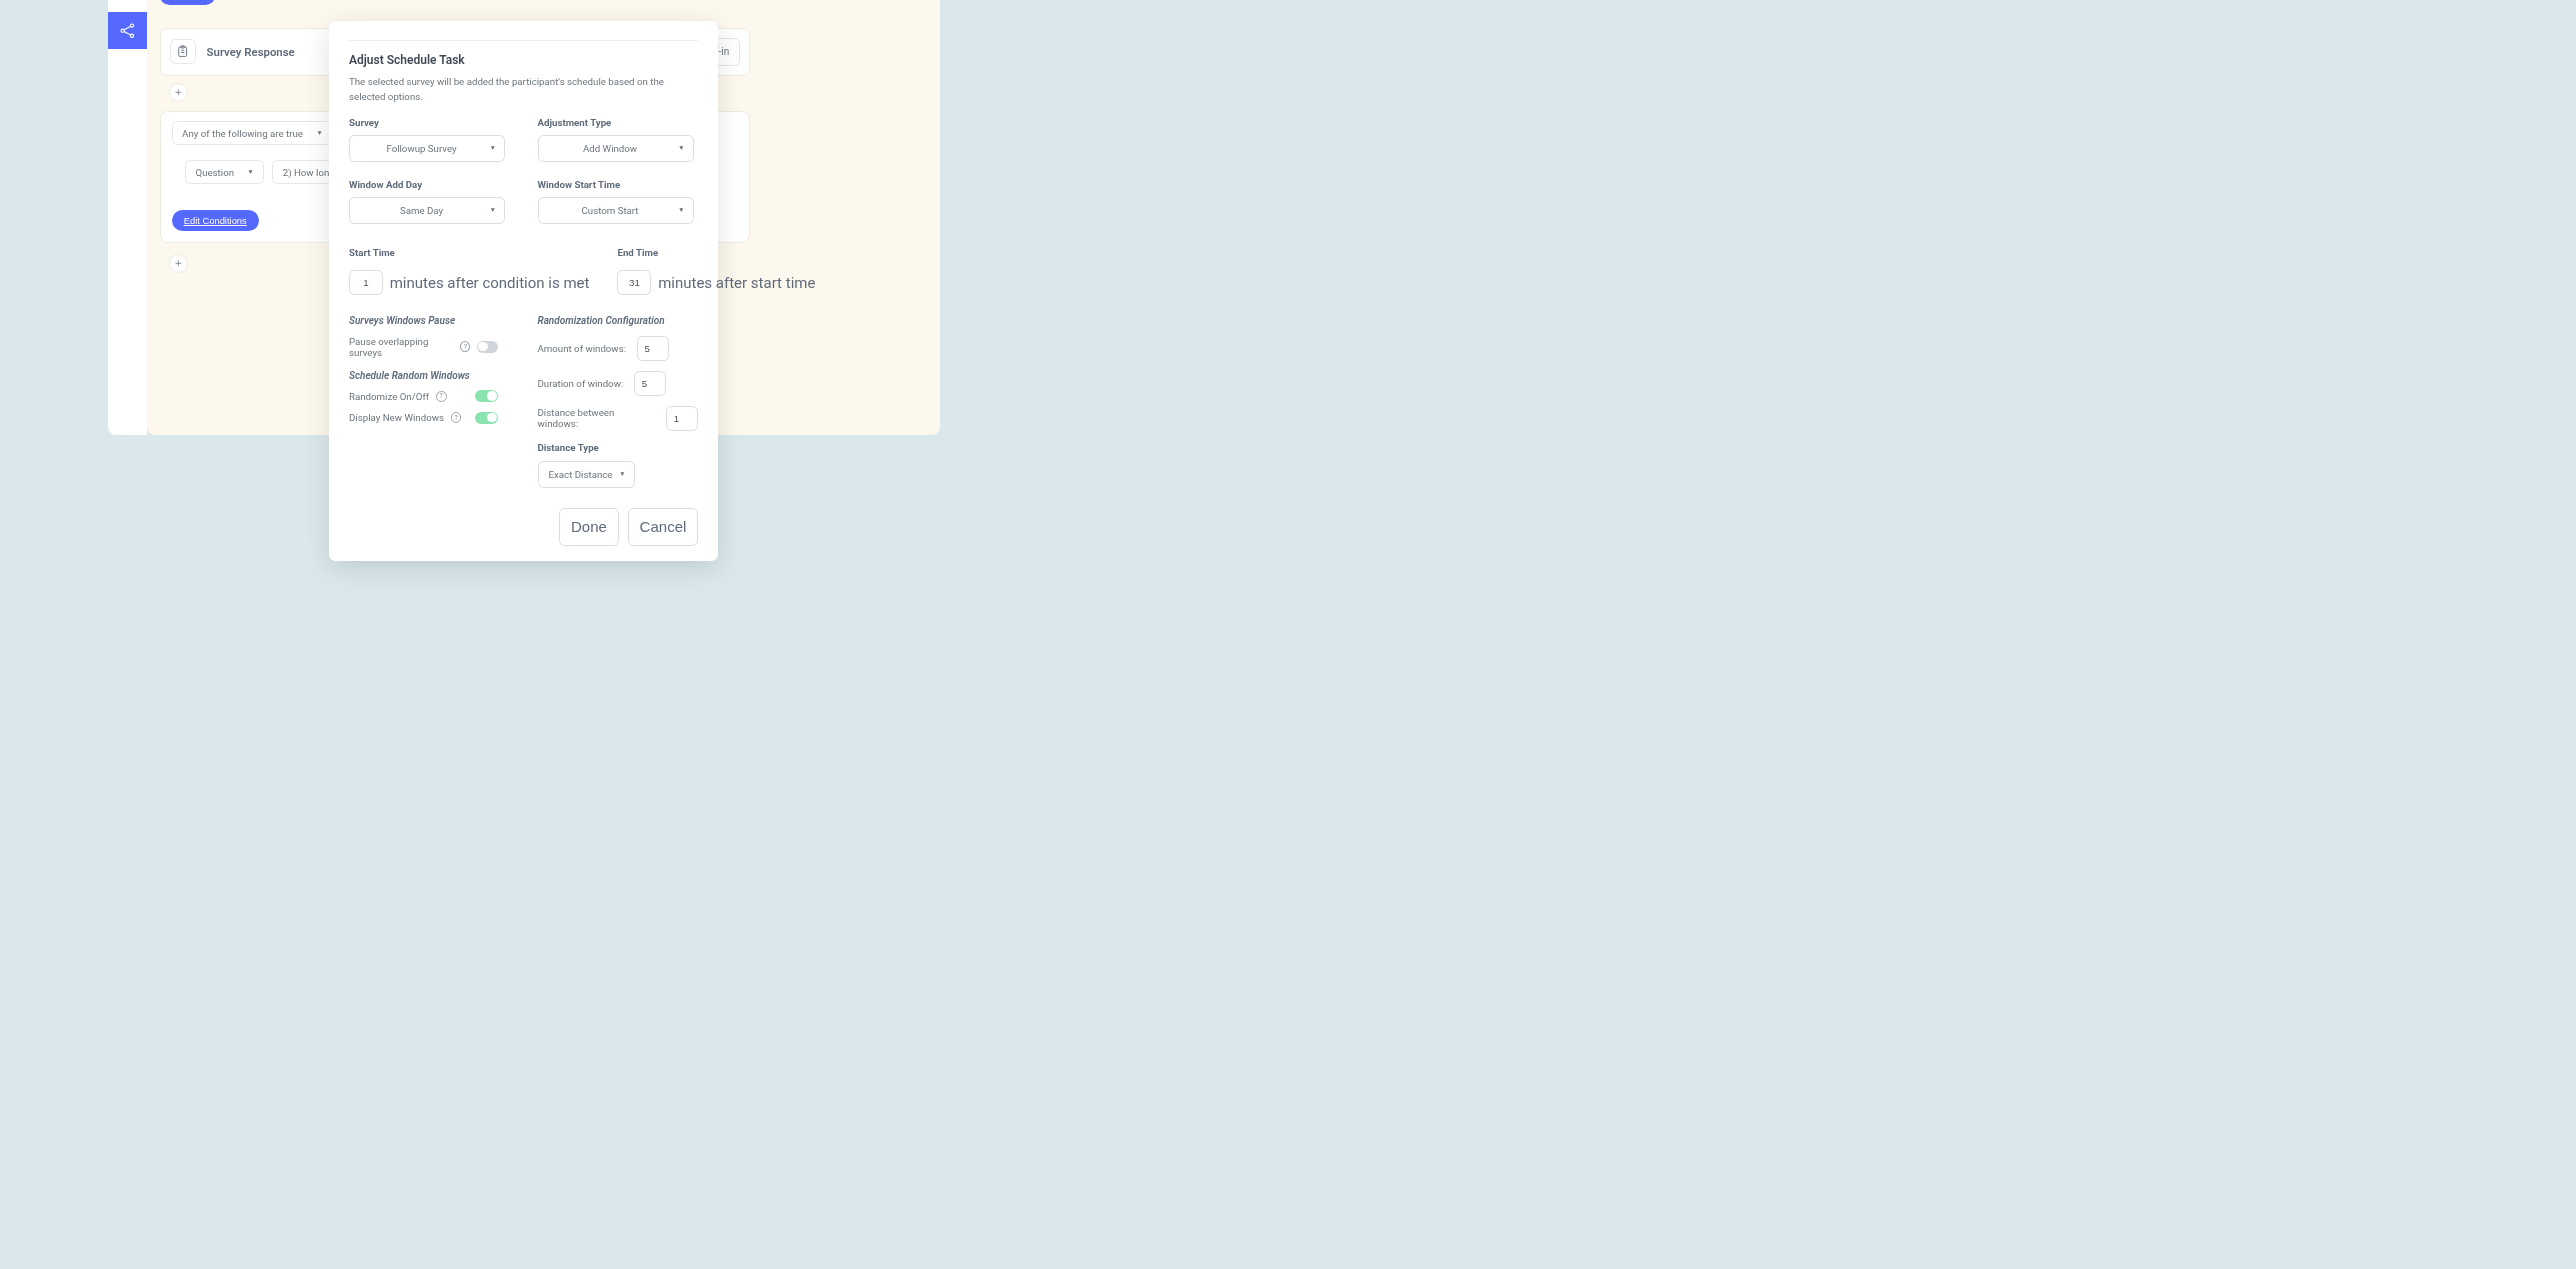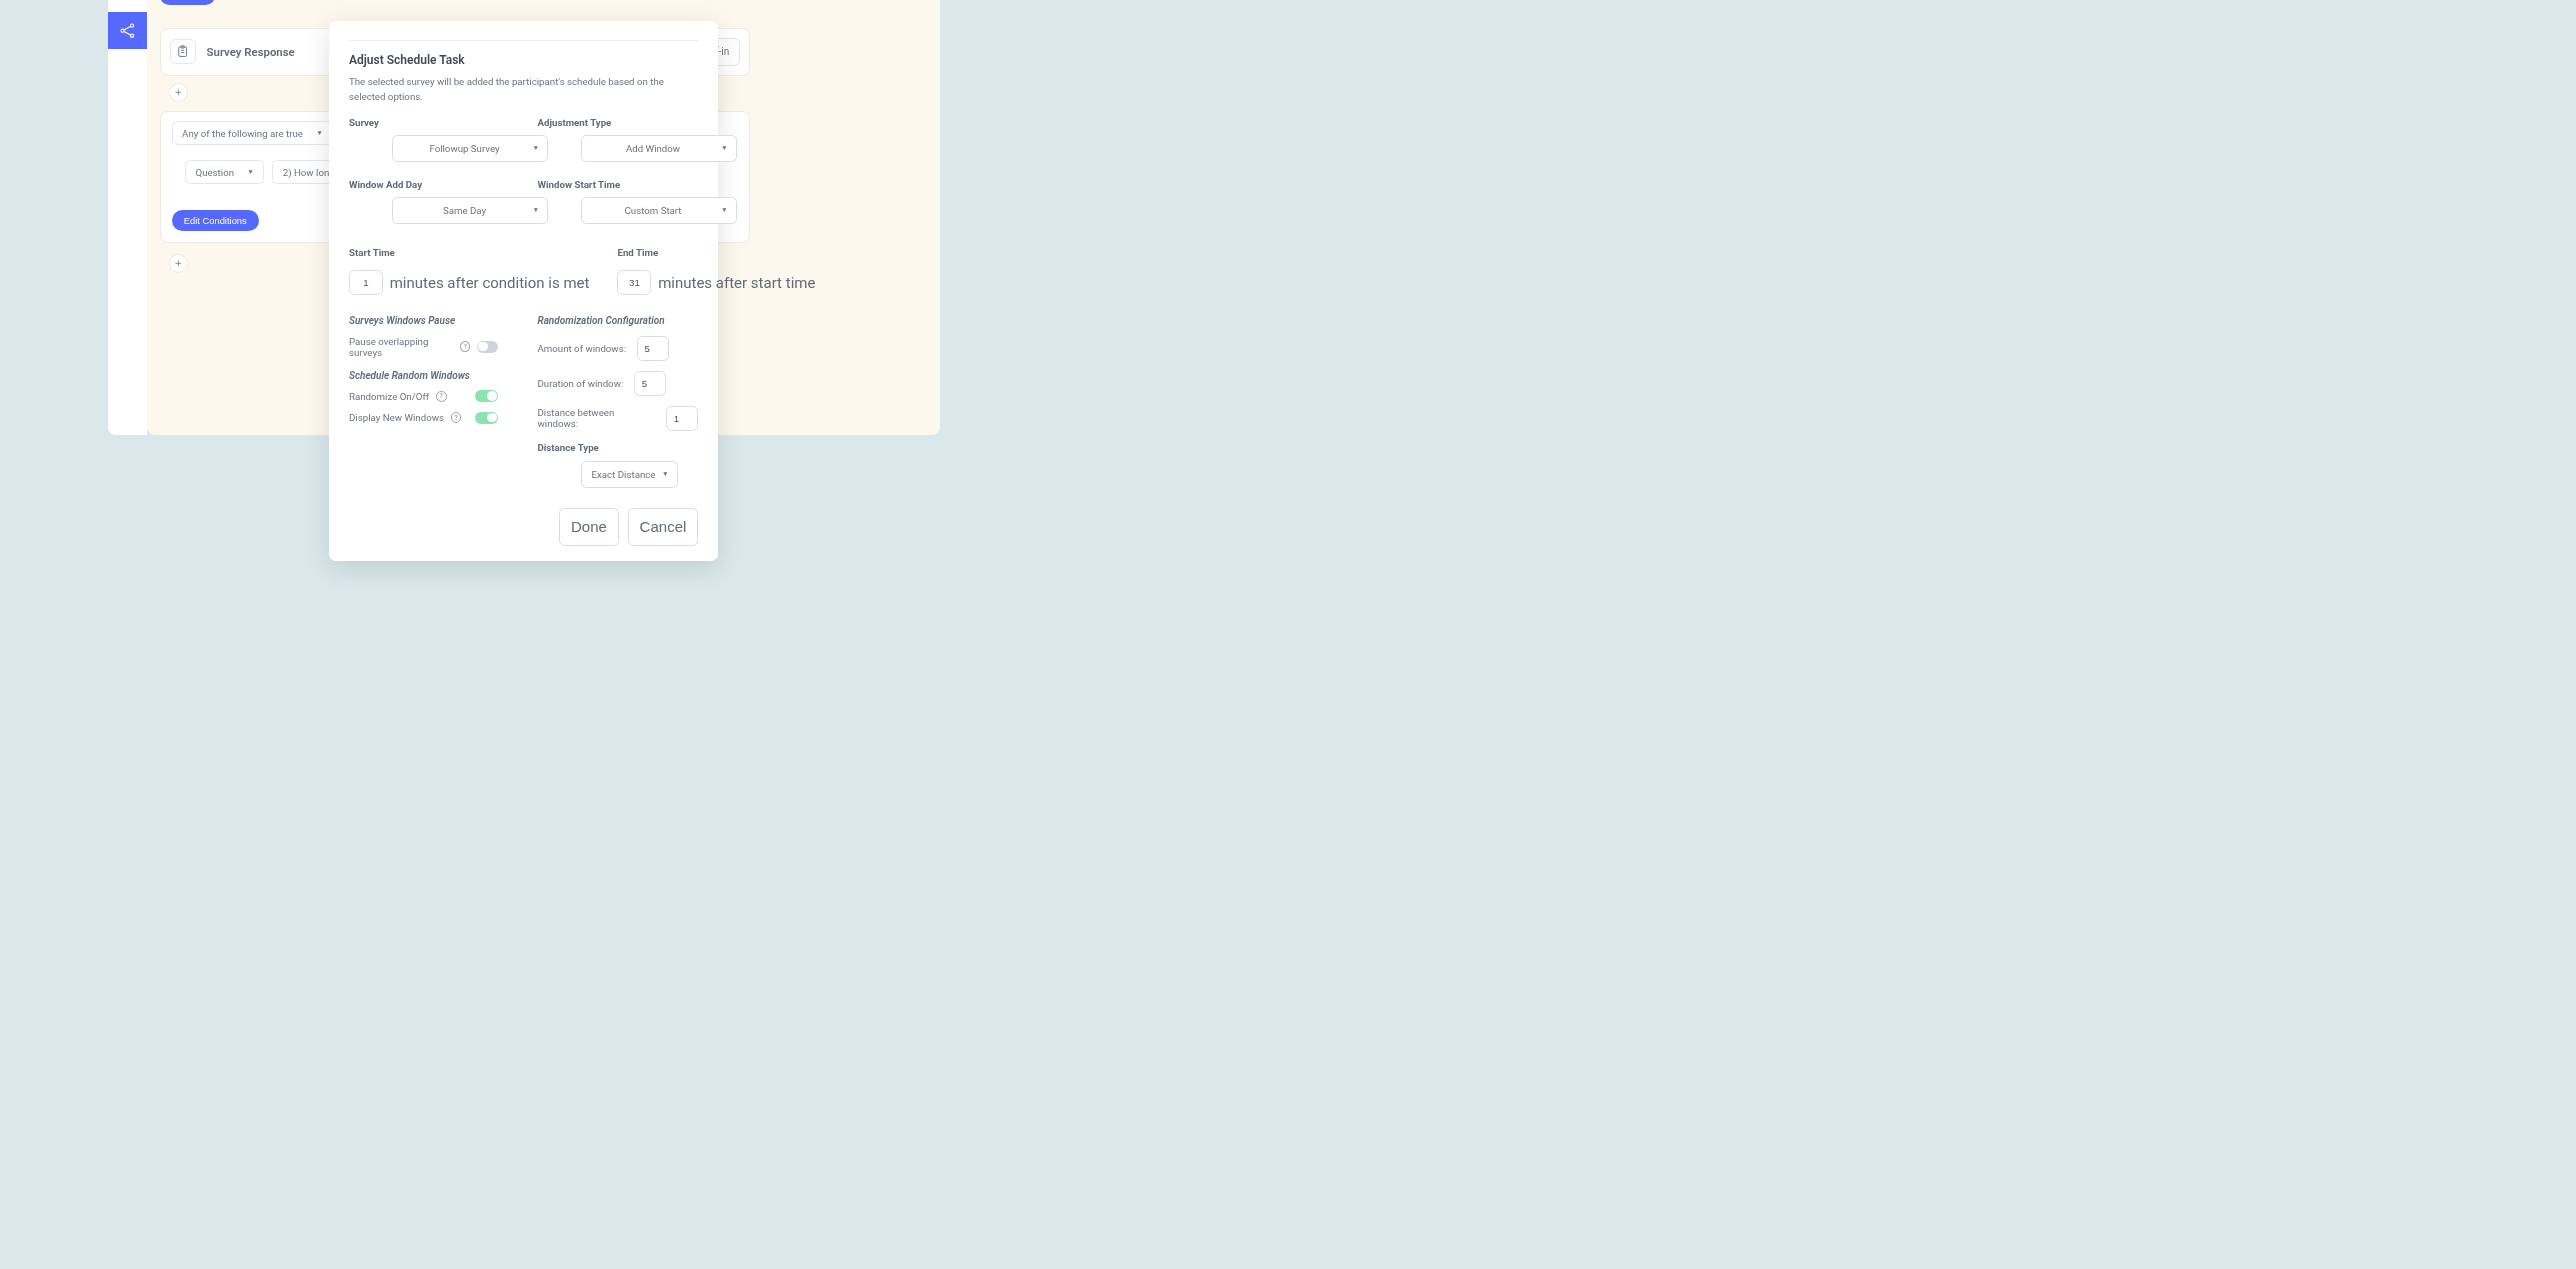--- a/index.html
+++ b/index.html
@@ -135,20 +135,21 @@
   .edit-cond-btn {
     position: absolute;
     left: 10.7px; bottom: 10.7px;
     background: #5569ff;
     color: #fff;
     border: none;
     border-radius: 670px;
     padding: 5.4px 12px;
     font-size: 9.4px;
     font-weight: 500;
+    text-decoration: underline;
   }
 
   
   .modal {
     position: absolute;
     top: 21px;
     left: 329px;
     width: 389px;
     background: #ffffff;
     border-radius: 6.7px;
@@ -192,21 +193,20 @@
     border: 0.7px solid #d8dde3;
     border-radius: 5.4px;
     background: #fff;
     display: flex;
     align-items: center;
     justify-content: center;
     position: relative;
     color: #6c757d;
     font-size: 9.7px;
     padding: 0 19px 0 8px;
-    margin-left: 43px;
   }
   .select .caret {
     position: absolute;
     right: 8px;
     font-size: 6.7px;
     color: #6c757d;
   }
   .select.small { max-width: 97px; margin-top: 8px; }
   .num-input {
     height: 25.5px;

